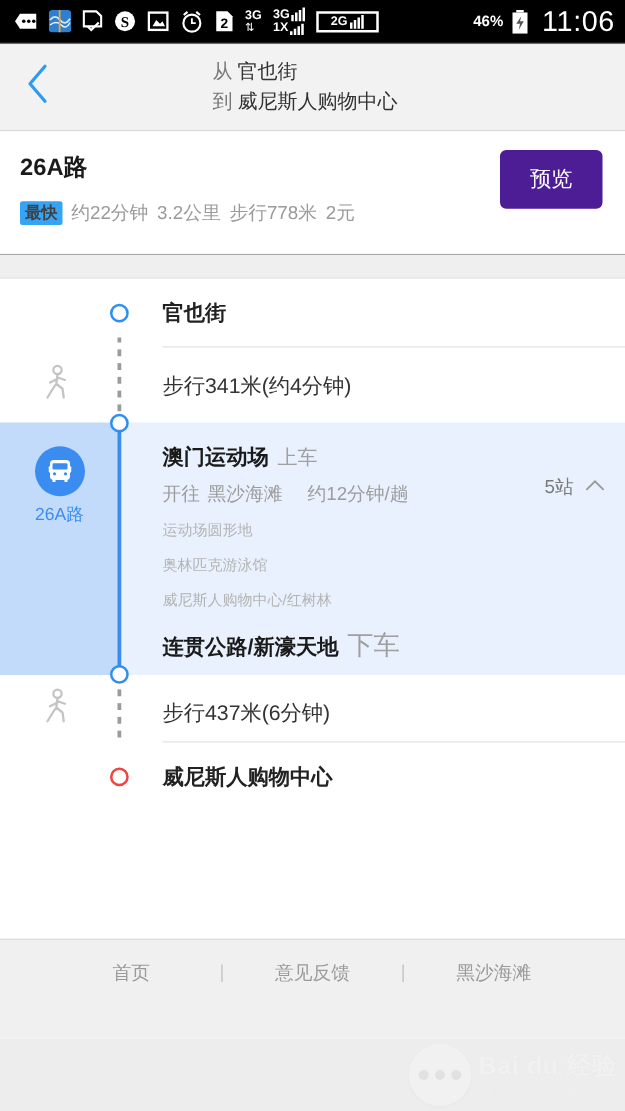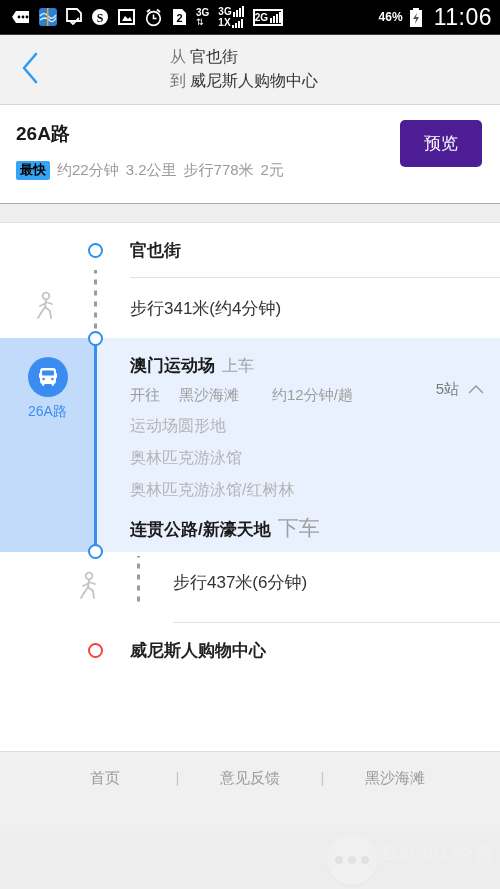--- a/index.html
+++ b/index.html
@@ -21,40 +21,40 @@
   .sb-right{ display:flex; align-items:center; gap:6px; }
   .sb-ico{ display:inline-flex; align-items:center; justify-content:center; }
   .sb-time{ font-size:23px; letter-spacing:0.5px; font-weight:400; margin-left:5px; }
   .sb-pct{ font-size:12px; font-weight:600; }
   .netgrp{ display:flex; flex-direction:column; justify-content:center; line-height:1; }
   .netgrp .r{ display:flex; align-items:flex-end; gap:1px; }
   .net-t{ font-size:10px; font-weight:700; }
   .bars{ display:flex; align-items:flex-end; gap:1px; height:11px; }
   .bars i{ width:2px; background:#fff; display:block; }
   .b1{height:3px}.b2{height:5px}.b3{height:7px}.b4{height:9px}.b5{height:11px}
-  .boxed{ border:2px solid #fff; padding:1px 0; display:flex; align-items:flex-end; gap:2px; }
+  .boxed{ border:2px solid #fff; padding:1px 10px; display:flex; align-items:flex-end; gap:2px; }
 
   
   .nav{
     position:relative; height:70px; background:#f2f2f2;
     display:flex; align-items:center; border-bottom:1px solid #d7d7d7;
   }
   .back{ width:60px; display:flex; align-items:center; justify-content:center; }
   .nav-od{ flex:1; display:flex; flex-direction:column; justify-content:flex-start;
            padding-left:110px; gap:3px; }
   .od-line{ font-size:16px; color:#333333; white-space:nowrap; }
   .od-pre{ color:#777777; margin-right:4px; }
 
   
   .summary{ position:relative; background:#ffffff; padding:16px 16px 14px 16px;
             height:98px; }
   .sum-title{ font-size:19px; font-weight:bold; color:#1a1a1a; }
   .sum-meta{ margin-top:14px; display:flex; align-items:center; gap:7px;
              font-size:15px; color:#9a9a9a; white-space:nowrap;}
-  .chip{ background:#36a4f5; color:#000000; font-size:13px; font-weight:bold;
+  .chip{ background:#36a4f5; color:#404040; font-size:13px; font-weight:bold;
          border-radius:2px; padding:2px 4px; line-height:1.15; }
   .preview-btn{
     position:absolute; right:18px; top:15px;
     width:82px; height:47px; background:#4c1d95; border-radius:5px;
     color:#ffffff; font-size:17px; display:flex; align-items:center; justify-content:center;
   }
   .band{ height:20px; background:#efefef; border-top:1px solid #a9a9a9; border-bottom:1px solid #e3e3e3;}
 
   
   .route{ position:relative; background:#ffffff; }
@@ -87,23 +87,23 @@
   .bus-bg-right{ position:absolute; left:95px; top:0; right:0; bottom:0; background:#e8f1fd; }
   .bus-inner{ position:relative; z-index:4; display:flex; }
   .bus-icon-wrap{ width:95px; flex:0 0 95px; display:flex; flex-direction:column;
                   align-items:center; padding-top:19px; }
   .bus-circle{ width:40px; height:40px; border-radius:50%; background:#3b8cf0;
                display:flex; align-items:center; justify-content:center; }
   .bus-label{ margin-top:6px; font-size:14px; color:#3b8cf0; }
   .bus-list{ flex:1; padding:16px 0 10px 35px; }
   .stop-head{ font-size:17px; color:#1a1a1a; font-weight:bold; }
   .stop-head .sub{ font-weight:normal; color:#a0a0a0; margin-left:7px; font-size:16px; }
-  .stop-dir{ margin-top:9px; font-size:15px; color:#9d9d9d; display:flex; align-items:center;gap:13px;}
+  .stop-dir{ margin-top:9px; font-size:15px; color:#9d9d9d; display:flex; align-items:center;}
   .stops-mid{ margin-top:11px; display:flex; flex-direction:column; gap:11px; }
-  .stop-mid{ font-size:16px; color:#b4b4b4; }
+  .stop-mid{ font-size:12px; color:#b4b4b4; }
   .stop-tail{ margin-top:13px; font-size:17px; color:#1a1a1a; font-weight:bold; }
   .stop-tail .sub{ font-weight:normal; color:#a0a0a0; margin-left:7px; font-size:21px; }
   .count-wrap{ position:absolute; right:16px; top:42px; display:flex; align-items:flex-start;
                gap:9px; color:#7b7b7b; font-size:15px; z-index:6; }
 
   
   .footlinks{ position:absolute; left:0; right:0; top:751px; height:80px;
               background:#f0f0f0; border-top:1px solid #dcdcdc;
               display:flex; align-items:flex-start; justify-content:center;
               padding-top:17px; gap:0; }
@@ -315,39 +315,39 @@
             <span>澳门运动场</span><span class="sub">上车</span>
           </div>
           <div class="stop-dir">
             <span>开往</span>
             <span style="margin-left:6px">黑沙海滩</span>
             <span style="margin-left:20px">约12分钟/趟</span>
           </div>
           <div class="stops-mid">
             <div class="stop-mid">运动场圆形地</div>
             <div class="stop-mid">奥林匹克游泳馆</div>
-            <div class="stop-mid">奥林匹克游泳馆/红树林</div>
+            <div class="stop-mid">威尼斯人购物中心/红树林</div>
           </div>
           <div class="stop-tail">
             <span>连贯公路/新濠天地</span><span class="sub">下车</span>
           </div>
         </div>
       </div>
 
       <div class="count-wrap">
         <span>5站</span>
         <span>
           <svg width="16" height="10" viewBox="0 0 16 10">
             <path d="M1.5 8.5 L8 2 L14.5 8.5" fill="none" stroke="#9a9a9a" stroke-width="1.5" stroke-linecap="round"></path>
           </svg>
         </span>
       </div>
     </div>
 
-    <div class="seg" style="height:71px;margin-left:43px;">
+    <div class="seg" style="height:54px;">
       <div class="dotline" style="top:4px; height:48px;"></div>
       <div class="col-icon" style="display:flex;align-items:center;justify-content:center;">
         <span>
           <svg width="26" height="30" viewBox="0 0 26 30">
             <circle cx="11" cy="5" r="3.3" fill="none" stroke="#c4c4c4" stroke-width="1.8"></circle>
             <path d="M11 9 L10 16 L6 22 M10 16 L15 20 L16 27 M11 11 L17 13 M11 12 L5 15" fill="none" stroke="#c4c4c4" stroke-width="1.8" stroke-linecap="round" stroke-linejoin="round"></path>
             <path d="M6 22 L3 27" fill="none" stroke="#c4c4c4" stroke-width="1.8" stroke-linecap="round"></path>
           </svg>
         </span>
       </div>

